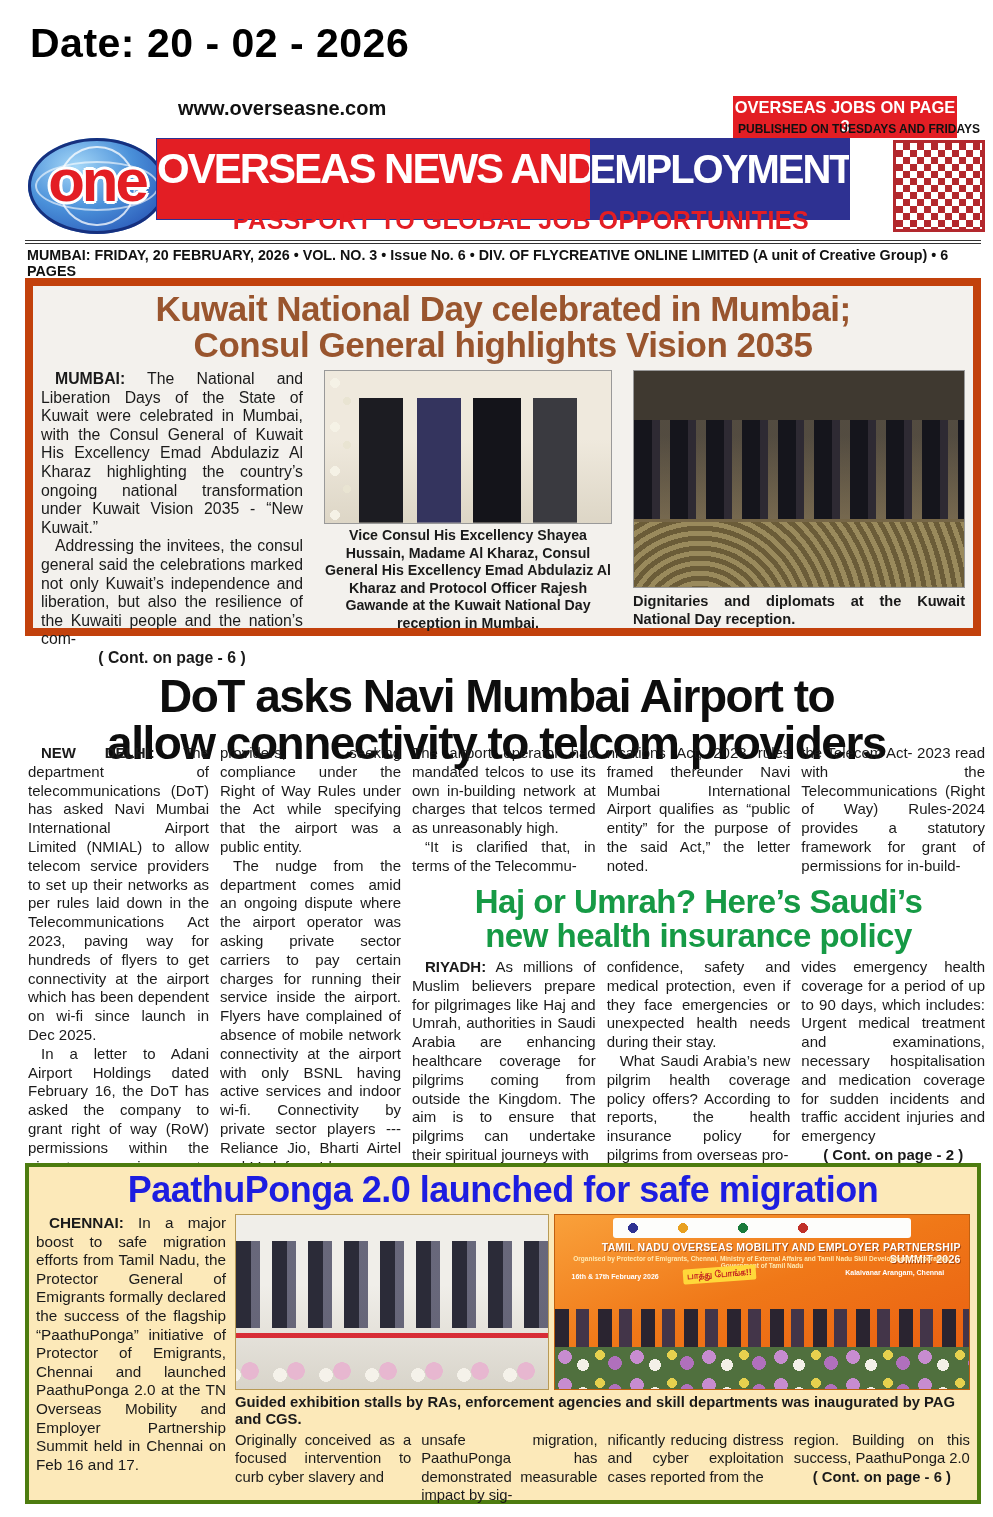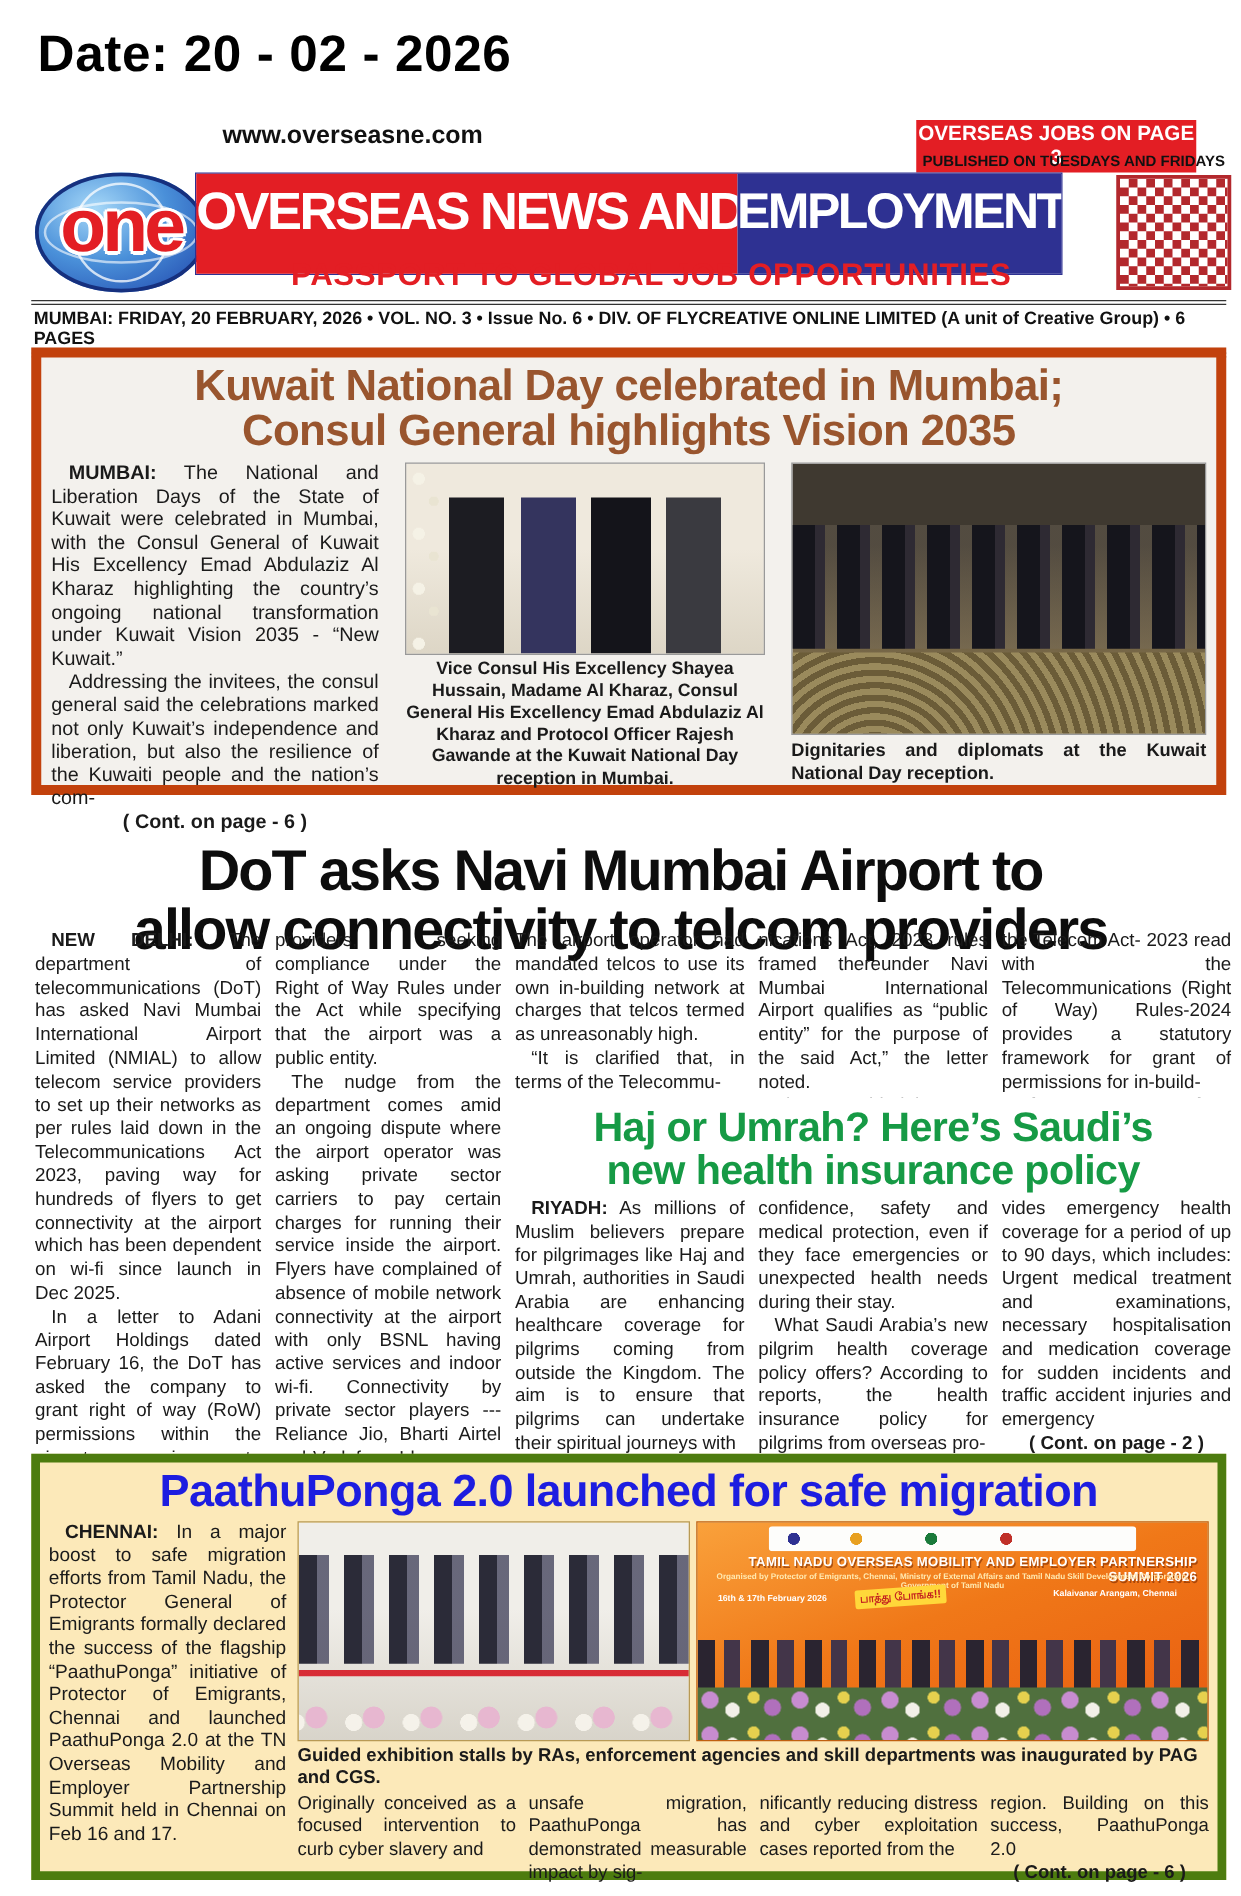--- a/index.html
+++ b/index.html
@@ -68,21 +68,21 @@
   .ncol{font-size:15px;line-height:18.8px;text-align:justify;}
   .ncol p{margin:0;text-indent:13px;}
   .c12{width:181px;flex:none;}
   .right-wrap{flex:1;display:flex;flex-direction:column;}
   .top-cols{display:flex;gap:11px;height:134px;overflow:hidden;}
   .top-cols .ncol{flex:1;}
   .haj-head{text-align:center;color:#169a45;font-size:33px;font-weight:800;line-height:34px;letter-spacing:-.5px;margin:7px 0 5px;}
   .haj-cols{display:flex;gap:11px;}
   .haj-cols .ncol{flex:1;}
   
-  .paathu-box{position:absolute;top:1163px;left:25px;width:956px;height:341px;border:7px solid #4d7c0f;
+  .paathu-box{position:absolute;top:1163px;left:25px;width:956px;height:341px;border:4px solid #4d7c0f;
     background:#fce9b9;box-sizing:border-box;padding:1px 7px;}
   .paathu-head{margin:2px 0 4px;text-align:center;color:#1d1de0;font-size:36px;font-weight:800;line-height:40px;letter-spacing:-.5px;}
   .paathu-body{display:flex;gap:9px;}
   .paathu-text{width:190px;font-size:15.3px;line-height:18.6px;text-align:justify;}
   .paathu-text p{margin:0;text-indent:13px;}
   .paathu-right{flex:1;display:flex;flex-direction:column;}
   .paathu-photos{display:flex;gap:5px;height:176px;}
   .photo-ribbon{width:312px;border:1px solid #b89a55;background-image:
     linear-gradient(rgba(215,35,45,.95),rgba(215,35,45,.95)),
     repeating-linear-gradient(90deg,#2b2b38 0 15px,rgba(70,70,95,.8) 15px 24px,transparent 24px 36px),

